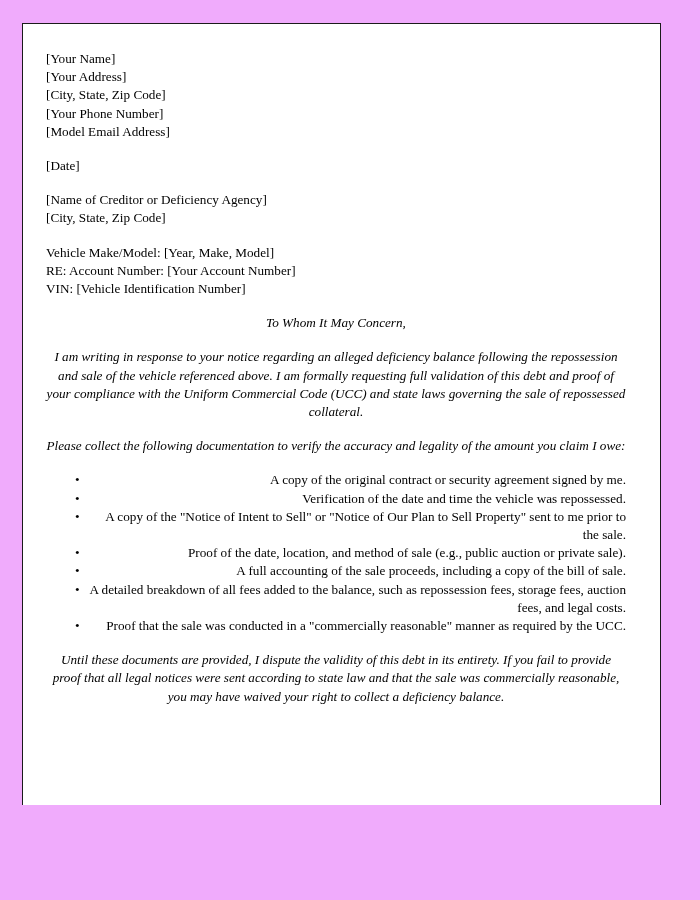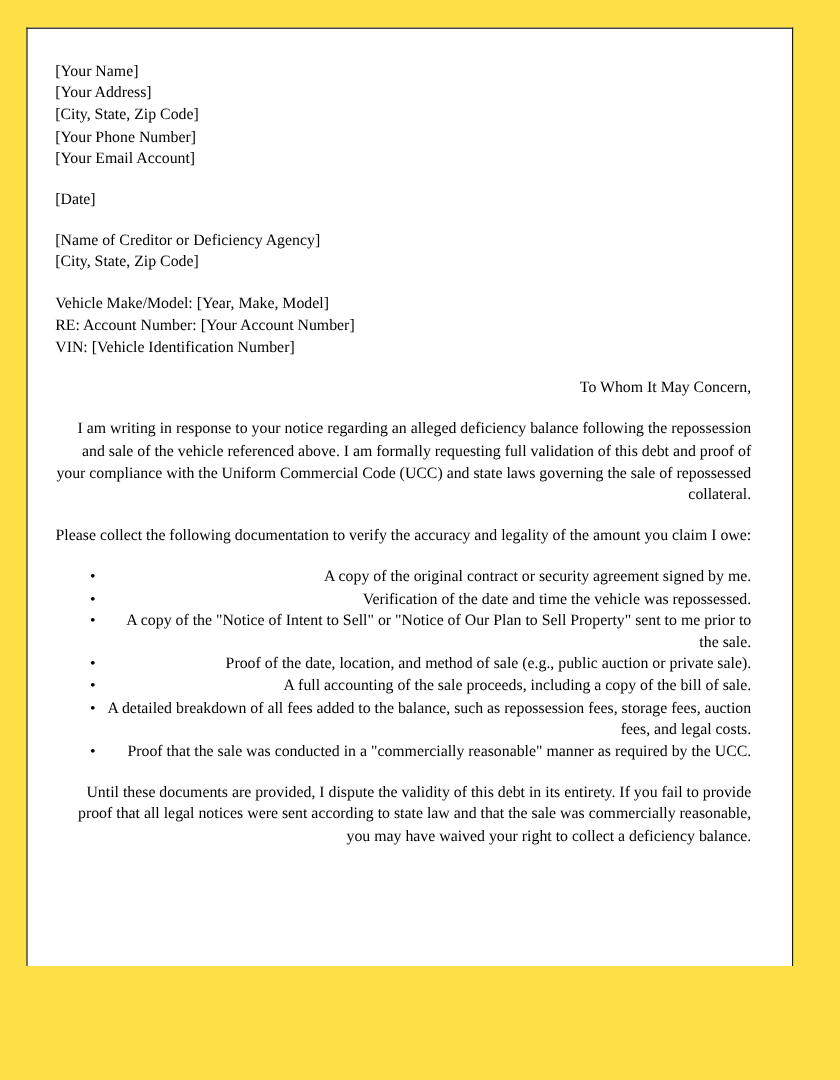--- a/index.html
+++ b/index.html
@@ -13,21 +13,21 @@
     height: 900px;
     overflow: hidden;
     font-family: "Liberation Serif", "DejaVu Serif", serif;
     color: #000000;
   }
 
   .page-canvas {
     position: relative;
     width: 700px;
     height: 900px;
-    background: #fde047;
+    background: #f0abfc;
   }
 
   
   .page-frame {
     position: absolute;
     left: 22px;
     top: 23px;
     width: 639px;
     height: 782px;
     border-left: 1px solid #1b1b1b;
@@ -56,21 +56,22 @@
   .addr-block .line {
     white-space: nowrap;
   }
 
   .spacer {
     height: 16px;
   }
 
   .para {
     margin: 0;
-    text-align: right;
+    text-align: center;
+    font-style: italic;
   }
 
   ul.doc-list {
     margin: 0;
     padding: 0 0 0 29px;
     list-style: none;
   }
 
   ul.doc-list li {
     position: relative;
@@ -93,21 +94,21 @@
 
 <div class="page-canvas">
   <div class="page-frame">
     <div class="page-body">
 
       <div class="addr-block">
         <div class="line">[Your Name]</div>
         <div class="line">[Your Address]</div>
         <div class="line">[City, State, Zip Code]</div>
         <div class="line">[Your Phone Number]</div>
-        <div class="line">[Your Email Account]</div>
+        <div class="line">[Model Email Address]</div>
       </div>
 
       <div class="spacer"></div>
 
       <div class="addr-block">
         <div class="line">[Date]</div>
       </div>
 
       <div class="spacer"></div>
 

